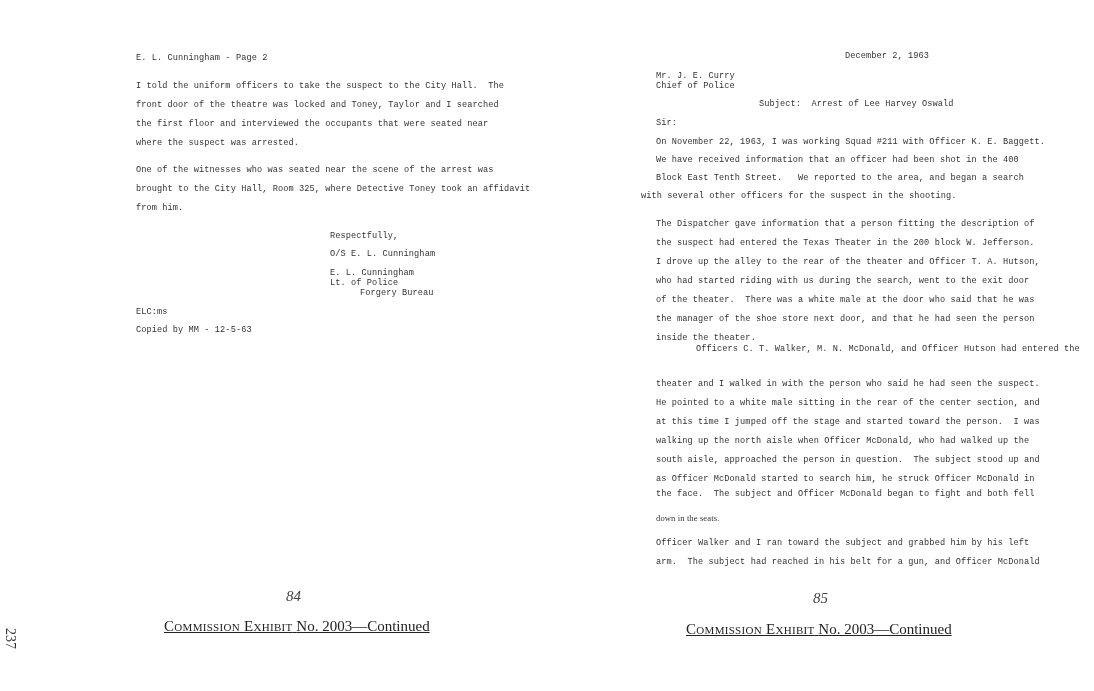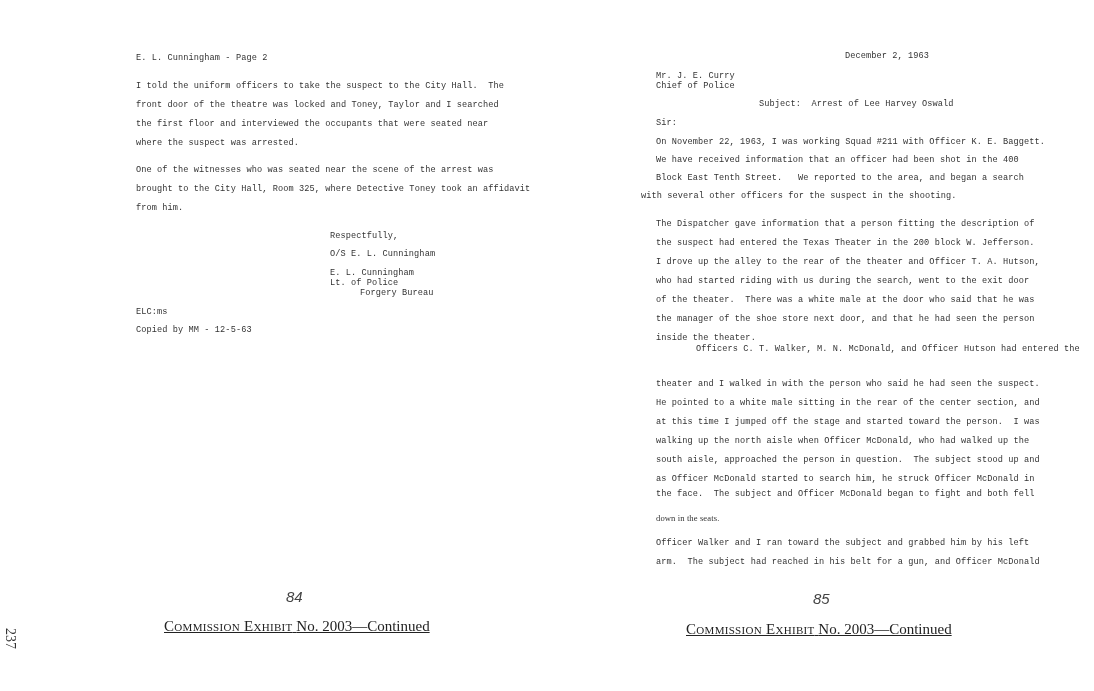--- a/index.html
+++ b/index.html
@@ -12,21 +12,21 @@
     font-size: 8.6px;
     color: #333;
     letter-spacing: 0.1px;
     white-space: pre;
     position: absolute;
   }
   .page { position: absolute; top: 0; height: 607px; }
   #left-page { left: 0; width: 547px; }
   #right-page { left: 547px; width: 547px; }
   .page-num {
-    position: absolute; font-family: Liberation Sans, sans-serif;
+    position: absolute; font-family: Liberation Serif, serif;
     font-size: 15px; color: #444; font-style: italic;
   }
   .caption {
     position: absolute; font-family: "Liberation Serif", "DejaVu Serif", serif;
     font-size: 15px; color: #222; white-space: nowrap; text-decoration: underline;
   }
   .caption .sc { font-variant: small-caps; letter-spacing: 0.3px; }
   .side-num {
     position: absolute; left: 18px; top: 628px;
     font-family: "Liberation Serif", "DejaVu Serif", serif; font-size: 14px; color: #333;

